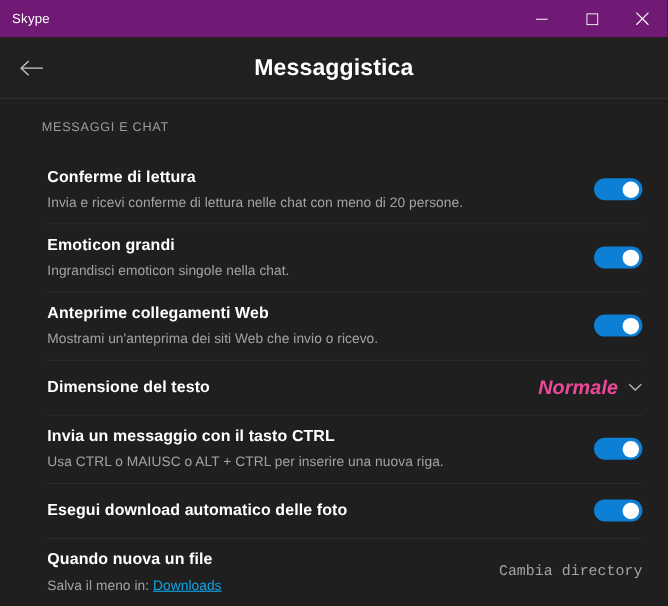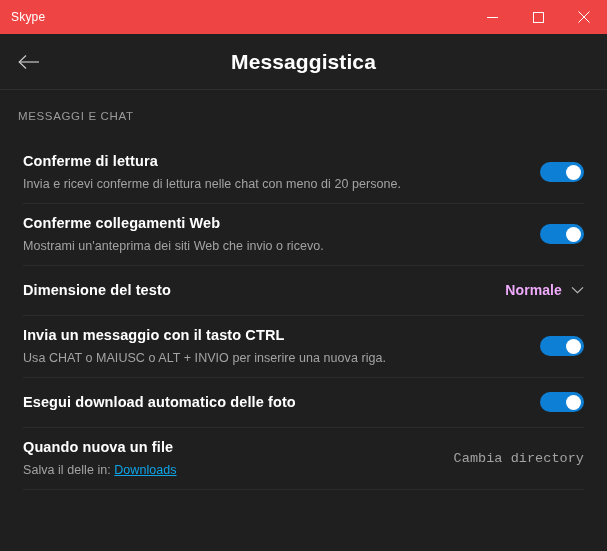--- a/index.html
+++ b/index.html
@@ -9,21 +9,21 @@
     height: 551px;
     overflow: hidden;
     background: #1f1f1f;
     font-family: "Liberation Sans", sans-serif;
     -webkit-font-smoothing: antialiased;
   }
 
   
   .titlebar {
     height: 34px;
-    background: #ef4444;
+    background: #701a75;
     display: flex;
     align-items: center;
     justify-content: space-between;
     position: relative;
   }
   .titlebar-label {
     font-size: 12px;
     color: #ffffff;
     padding-left: 11px;
     letter-spacing: .2px;
@@ -69,20 +69,21 @@
     color: #ffffff;
     letter-spacing: .1px;
   }
 
   
   .content {
     background: #1f1f1f;
     height: calc(551px - 34px - 57px);
     overflow: hidden;
     padding-top: 20px;
+    margin-left: 20px;
   }
 
   .section-label {
     font-size: 11.5px;
     color: #9b9b9b;
     letter-spacing: .65px;
     padding: 0 18px;
     margin-bottom: 20px;
   }
 
@@ -144,24 +145,25 @@
   }
 
   
   .dropdown {
     display: flex;
     align-items: center;
     gap: 9px;
     cursor: pointer;
   }
   .dropdown-value {
-    font-size: 14px;
+    font-size: 18px;
     font-weight: bold;
-    color: #f0abfc;
+    color: #ec4899;
     letter-spacing: .1px;
+    font-style: italic;
   }
   .chevron { display: block; }
 
   
   .action-text {
     font-size: 13.5px;
     color: #a3a3a3;
     cursor: pointer;
     letter-spacing: .05px;
     font-family: Liberation Mono, monospace;
@@ -213,24 +215,35 @@
         <div class="row-title">Conferme di lettura</div>
         <div class="row-sub">Invia e ricevi conferme di lettura nelle chat con meno di 20 persone.</div>
       </div>
       <div class="row-control">
         <div class="toggle">
           <div class="knob"></div>
         </div>
       </div>
     </div>
 
-
-    <div class="row">
-      <div class="row-text">
-        <div class="row-title">Conferme collegamenti Web</div>
+    <div class="row">
+      <div class="row-text">
+        <div class="row-title">Emoticon grandi</div>
+        <div class="row-sub">Ingrandisci emoticon singole nella chat.</div>
+      </div>
+      <div class="row-control">
+        <div class="toggle">
+          <div class="knob"></div>
+        </div>
+      </div>
+    </div>
+
+    <div class="row">
+      <div class="row-text">
+        <div class="row-title">Anteprime collegamenti Web</div>
         <div class="row-sub">Mostrami un'anteprima dei siti Web che invio o ricevo.</div>
       </div>
       <div class="row-control">
         <div class="toggle">
           <div class="knob"></div>
         </div>
       </div>
     </div>
 
     <div class="row">
@@ -243,21 +256,21 @@
           <svg class="chevron" width="13" height="8" viewBox="0 0 13 8">
             <polyline points="1,1.4 6.5,6.6 12,1.4" fill="none" stroke="#b8b8b8" stroke-width="1.2"></polyline>
           </svg>
         </div>
       </div>
     </div>
 
     <div class="row">
       <div class="row-text">
         <div class="row-title">Invia un messaggio con il tasto CTRL</div>
-        <div class="row-sub">Usa CHAT o MAIUSC o ALT + INVIO per inserire una nuova riga.</div>
+        <div class="row-sub">Usa CTRL o MAIUSC o ALT + CTRL per inserire una nuova riga.</div>
       </div>
       <div class="row-control">
         <div class="toggle">
           <div class="knob"></div>
         </div>
       </div>
     </div>
 
     <div class="row">
       <div class="row-text">
@@ -266,21 +279,21 @@
       <div class="row-control">
         <div class="toggle">
           <div class="knob"></div>
         </div>
       </div>
     </div>
 
     <div class="row">
       <div class="row-text">
         <div class="row-title">Quando nuova un file</div>
-        <div class="row-sub"><span>Salva il delle in: </span><span class="link">Downloads</span></div>
+        <div class="row-sub"><span>Salva il meno in: </span><span class="link">Downloads</span></div>
       </div>
       <div class="row-control">
         <span class="action-text">Cambia directory</span>
       </div>
     </div>
 
   </div>
 </div>
 
 </body></html>

